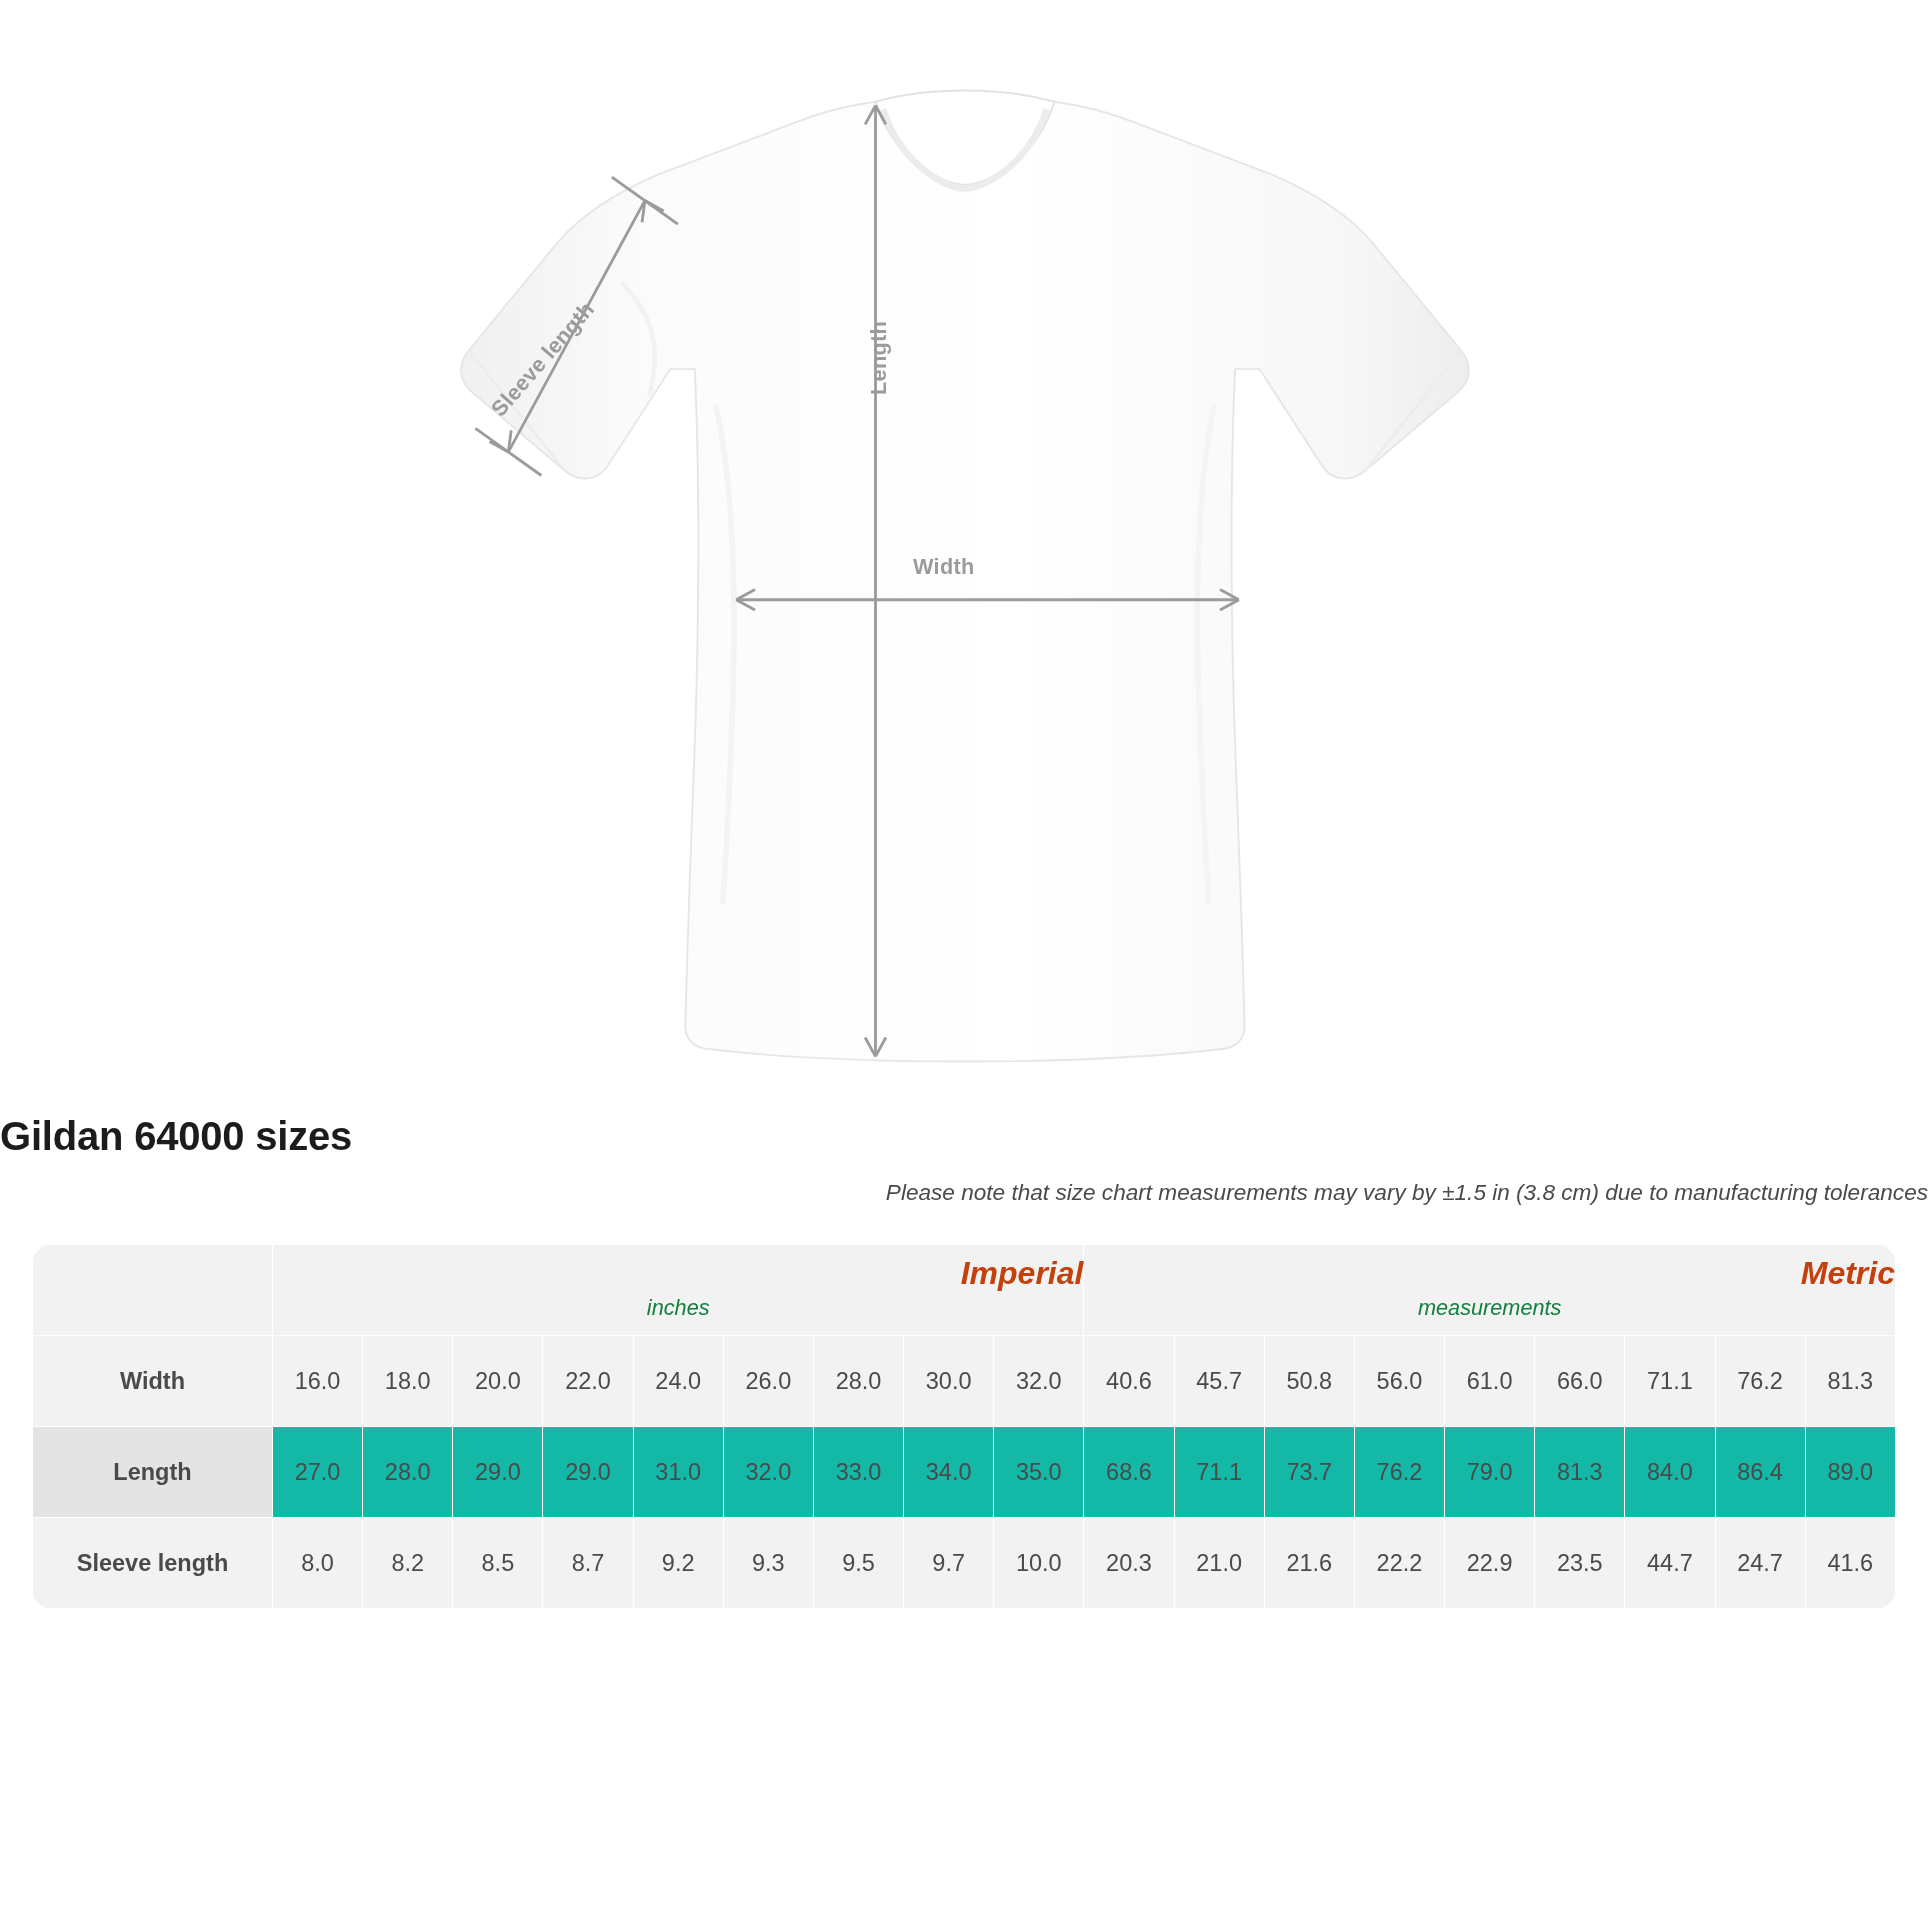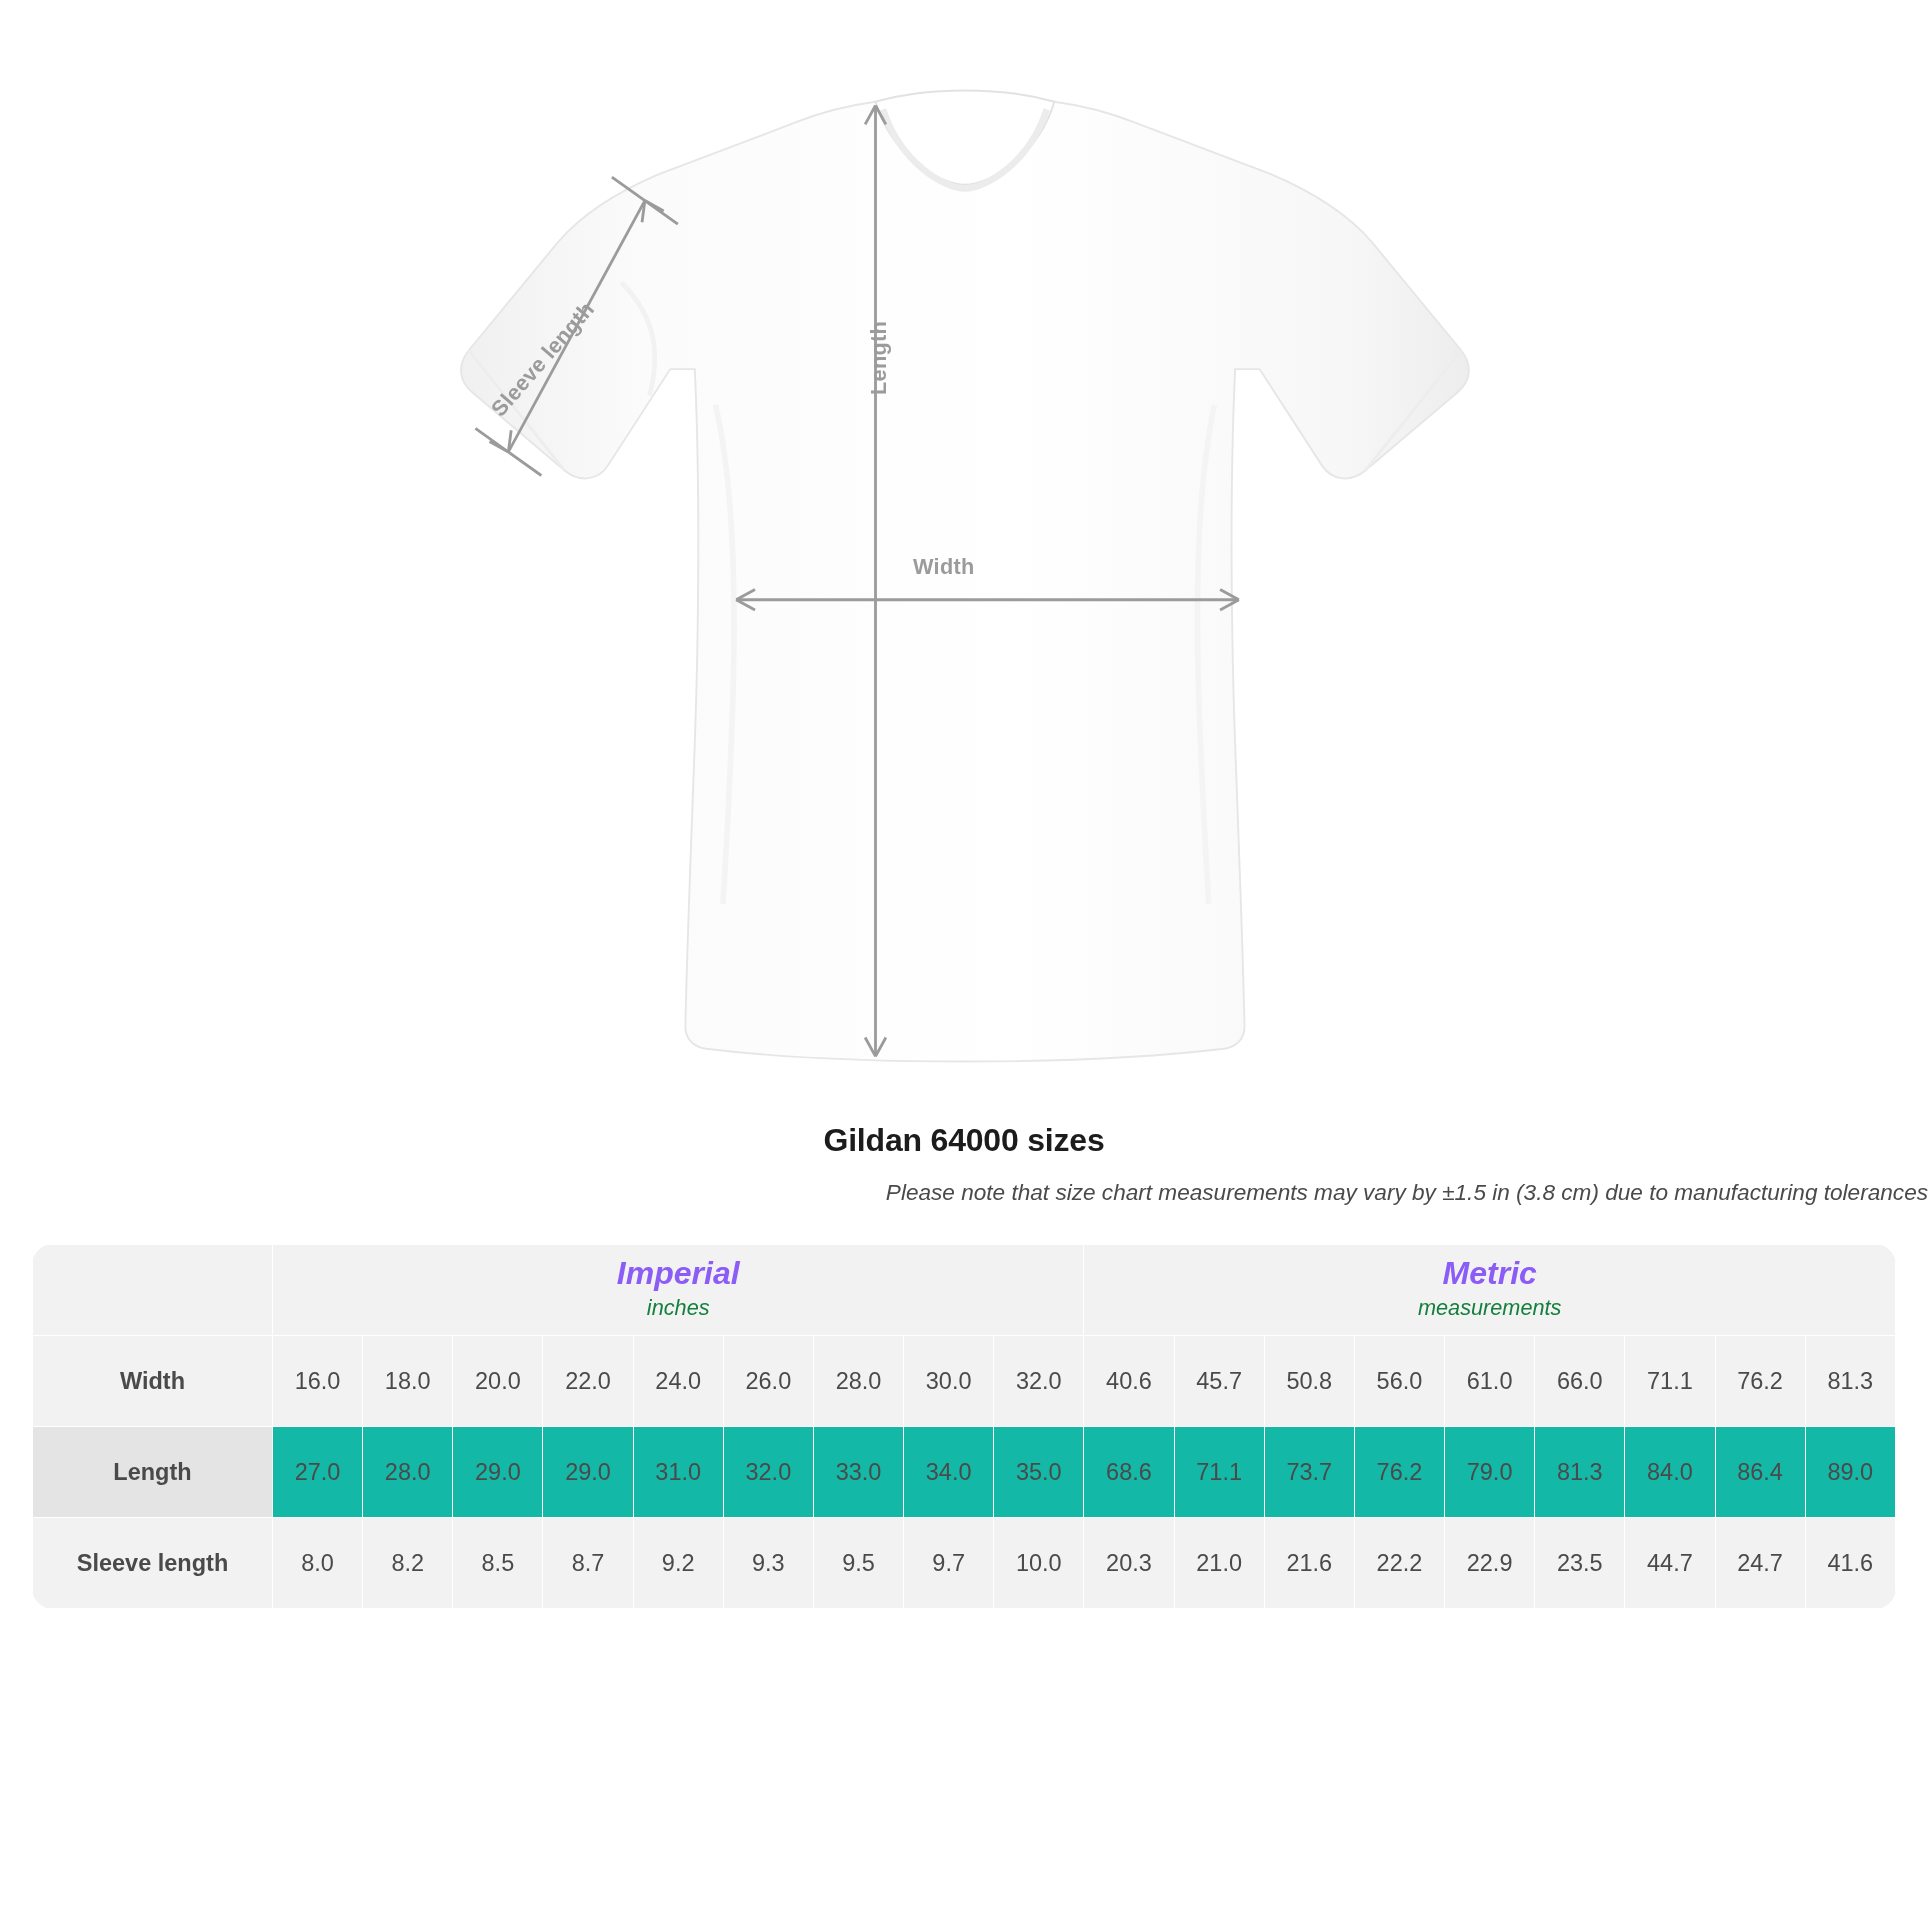--- a/index.html
+++ b/index.html
@@ -51,25 +51,25 @@
   }
   .label-sleeve {
     left: 486px;
     top: 405px;
     transform: rotate(-49deg);
     transform-origin: left top;
   }
 
   
   .heading {
-    text-align: center;
-    font-size: 32px;
+    text-align: left;
+    font-size: 40px;
     font-weight: bold;
     color: #1c1c1c;
-    margin-top: 11px;
+    margin-top: 3px;
     letter-spacing: -0.2px;
   }
   .subheading {
     text-align: right;
     font-size: 22.6px;
     font-style: italic;
     color: #4a4a4a;
     margin-top: 21px;
   }
 
@@ -95,22 +95,23 @@
   }
   .unit-head {
     height: 139px;
     background: #eaeaea;
     border: none;
   }
   .unit-head .u-name {
     font-size: 32px;
     font-style: italic;
     font-weight: bold;
-    color: #8b5cf6;
+    color: #c2410c;
     line-height: 1.15;
+    text-align: right;
   }
   .unit-head .u-sub {
     font-size: 21.7px;
     font-style: italic;
     color: #15803d;
     line-height: 1.5;
   }
   .corner-cell {
     background: #eaeaea;
     border: none;

